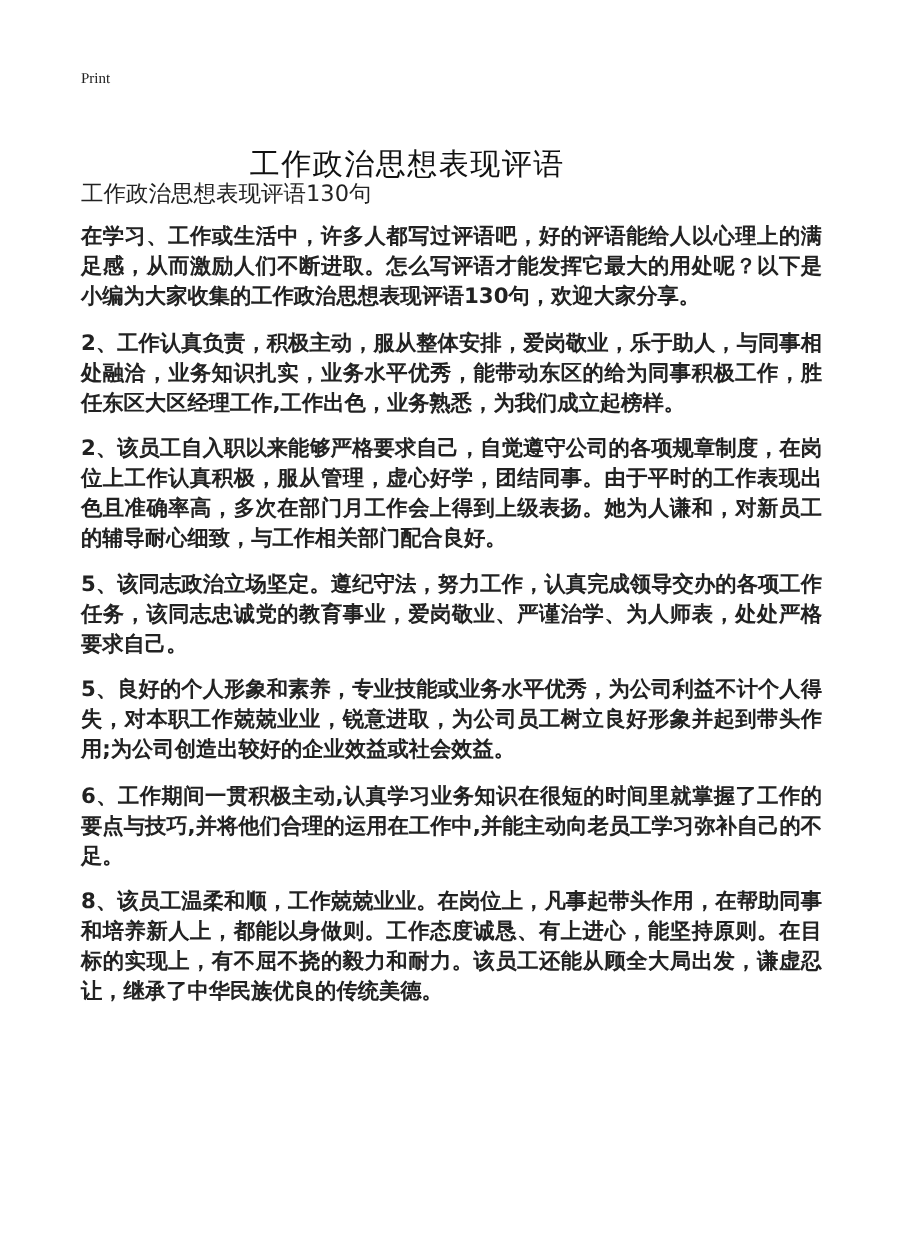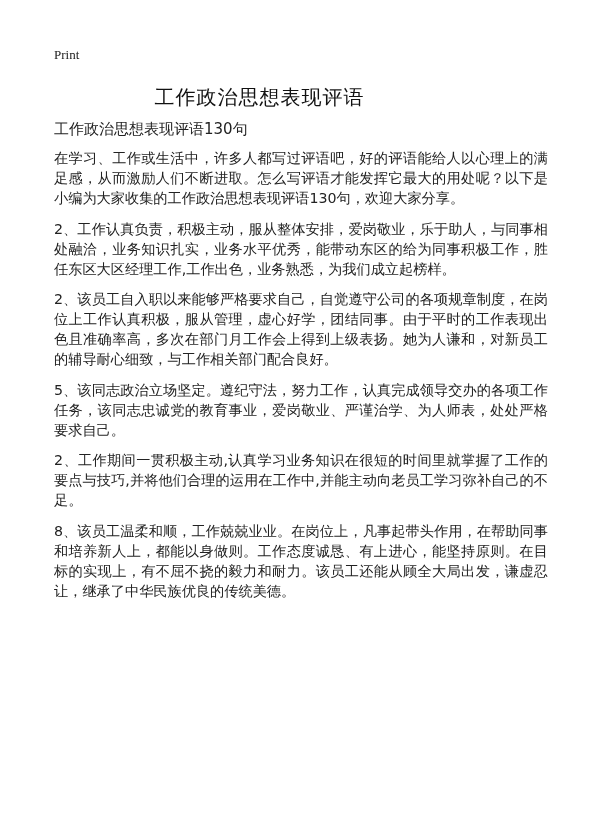--- a/index.html
+++ b/index.html
@@ -17,34 +17,34 @@
     .page {
       position: relative;
       width: 600px;
       height: 828px;
     }
     .print-label {
       position: absolute;
       left: 54px;
       top: 47px;
       font-family: "Liberation Serif", serif;
-      font-size: 13px;
+      font-size: 10px;
       color: #222;
     }
     .doc-title {
       position: absolute;
       left: 0;
       width: 511px;
       top: 80px;
       text-align: center;
       font-size: 20px;
       font-weight: normal;
       color: #111;
       letter-spacing: 1px;
-      margin: 4px;
+      margin: 16px;
     }
     .doc-subtitle {
       position: absolute;
       left: 54px;
       top: 120px;
       font-size: 15px;
       color: #222;
     }
     .content {
       position: absolute;
@@ -52,33 +52,35 @@
       top: 148px;
       width: 494px;
     }
     .para {
       margin: 0 0 10.5px 0;
       font-size: 14.2px;
       line-height: 20px;
       color: #222;
       text-align: justify;
       word-break: break-all;
+      font-weight: bold;
     }
   </style>
 </head>
 <body>
 
 <div class="page">
   <div class="print-label">Print</div>
 
   <h1 class="doc-title">工作政治思想表现评语</h1>
 
   <div class="doc-subtitle">工作政治思想表现评语130句</div>
 
   <div class="content">
     <p class="para">在学习、工作或生活中，许多人都写过评语吧，好的评语能给人以心理上的满足感，从而激励人们不断进取。怎么写评语才能发挥它最大的用处呢？以下是小编为大家收集的工作政治思想表现评语130句，欢迎大家分享。</p>
     <p class="para">2、工作认真负责，积极主动，服从整体安排，爱岗敬业，乐于助人，与同事相处融洽，业务知识扎实，业务水平优秀，能带动东区的给为同事积极工作，胜任东区大区经理工作,工作出色，业务熟悉，为我们成立起榜样。</p>
     <p class="para">2、该员工自入职以来能够严格要求自己，自觉遵守公司的各项规章制度，在岗位上工作认真积极，服从管理，虚心好学，团结同事。由于平时的工作表现出色且准确率高，多次在部门月工作会上得到上级表扬。她为人谦和，对新员工的辅导耐心细致，与工作相关部门配合良好。</p>
     <p class="para">5、该同志政治立场坚定。遵纪守法，努力工作，认真完成领导交办的各项工作任务，该同志忠诚党的教育事业，爱岗敬业、严谨治学、为人师表，处处严格要求自己。</p>
-    <p class="para">2、工作期间一贯积极主动,认真学习业务知识在很短的时间里就掌握了工作的要点与技巧,并将他们合理的运用在工作中,并能主动向老员工学习弥补自己的不足。</p>
+    <p class="para">5、良好的个人形象和素养，专业技能或业务水平优秀，为公司利益不计个人得失，对本职工作兢兢业业，锐意进取，为公司员工树立良好形象并起到带头作用;为公司创造出较好的企业效益或社会效益。</p>
+    <p class="para">6、工作期间一贯积极主动,认真学习业务知识在很短的时间里就掌握了工作的要点与技巧,并将他们合理的运用在工作中,并能主动向老员工学习弥补自己的不足。</p>
     <p class="para">8、该员工温柔和顺，工作兢兢业业。在岗位上，凡事起带头作用，在帮助同事和培养新人上，都能以身做则。工作态度诚恳、有上进心，能坚持原则。在目标的实现上，有不屈不挠的毅力和耐力。该员工还能从顾全大局出发，谦虚忍让，继承了中华民族优良的传统美德。</p>
   </div>
 </div>
 
 </body></html>

